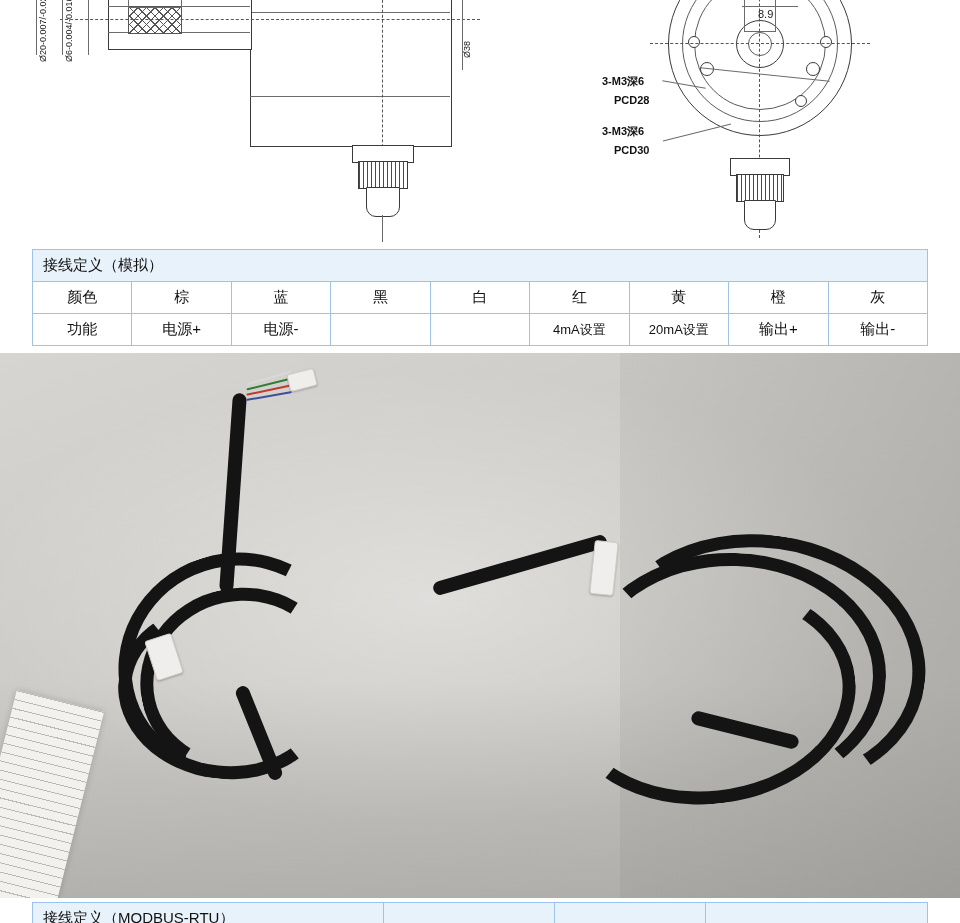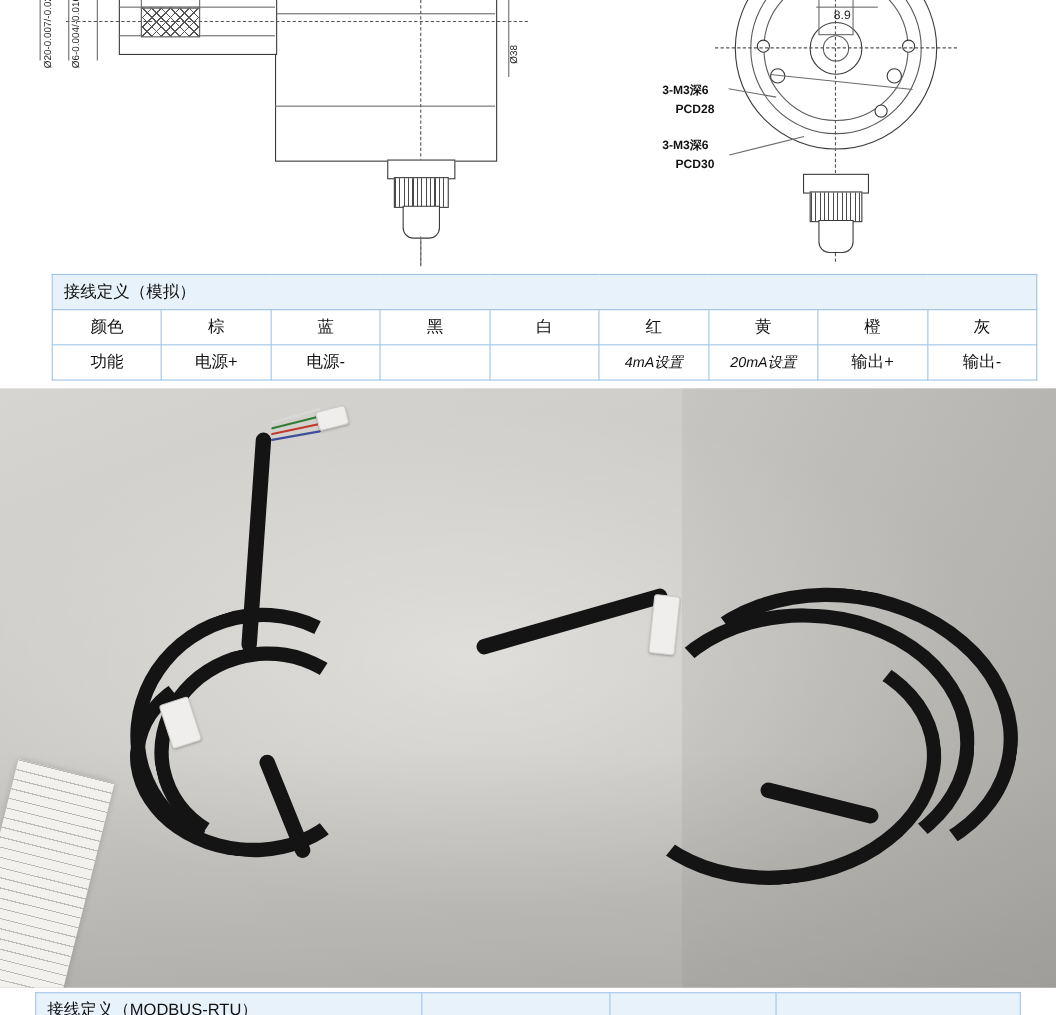--- a/index.html
+++ b/index.html
@@ -34,34 +34,34 @@
      repeating-linear-gradient(-45deg,#555 0 1px,transparent 1px 6px);
      border:1px solid #555;background-color:#fff;}
 
   
   .conn-body{position:absolute;border:1.3px solid #3a3a3a;background:#fff;}
   .conn-rings{position:absolute;background:
     repeating-linear-gradient(to right,#4a4a4a 0 1px,transparent 1px 4px);
     border:1.2px solid #3a3a3a;background-color:#fff;}
 
   
-  .tbl-wrap{position:absolute;left:47px;top:249px;width:896px;}
+  .tbl-wrap{position:absolute;left:32px;top:249px;width:896px;}
   table.wire{border-collapse:collapse;width:896px;table-layout:fixed;}
   table.wire td{
     border:1px solid #9fc3e6;
     height:31px;
     text-align:center;
     font-size:15px;
     color:#111;
     padding:0 2px;
     font-family:"Liberation Sans","DejaVu Sans",sans-serif;
   }
   table.wire tr.hdr td{background:#e8f2fb;text-align:left;padding-left:10px;font-size:15px;}
   table.wire td.rowlabel{text-align:center;}
-  table.wire td.small{font-size:13px;font-style:italic;}
+  table.wire td.small{font-size:13px;}
 
   
   .photo{position:absolute;left:0;top:353px;width:960px;height:545px;overflow:hidden;
     background:linear-gradient(160deg,#d7d5d2 0%,#cfcdc9 30%,#c9c7c3 60%,#c2c0bc 100%);}
   .photo .shade1{position:absolute;left:0;top:0;width:960px;height:545px;
     background:radial-gradient(ellipse 70% 60% at 45% 45%,rgba(255,255,255,0.38),rgba(255,255,255,0) 70%);}
   .photo .shade2{position:absolute;left:620px;top:0;width:340px;height:545px;
     background:linear-gradient(100deg,rgba(160,158,154,0.18),rgba(120,118,114,0.30));}
   .photo .shade3{position:absolute;left:0;top:330px;width:960px;height:215px;
     background:linear-gradient(180deg,rgba(150,148,145,0.0),rgba(130,128,124,0.30));}

